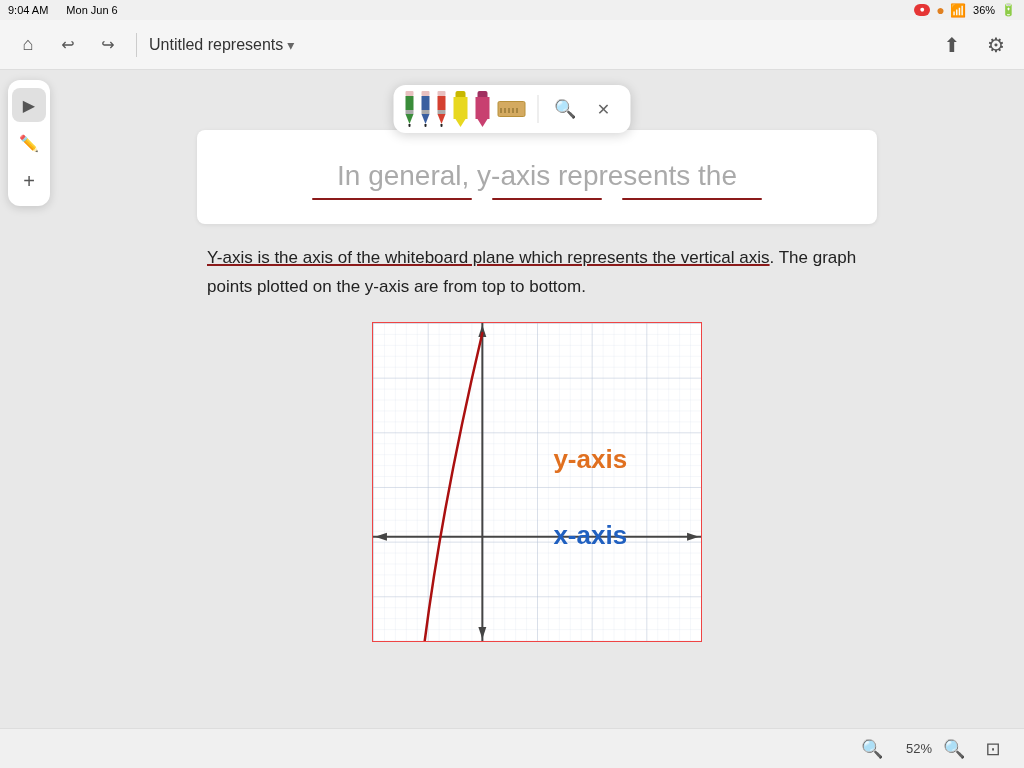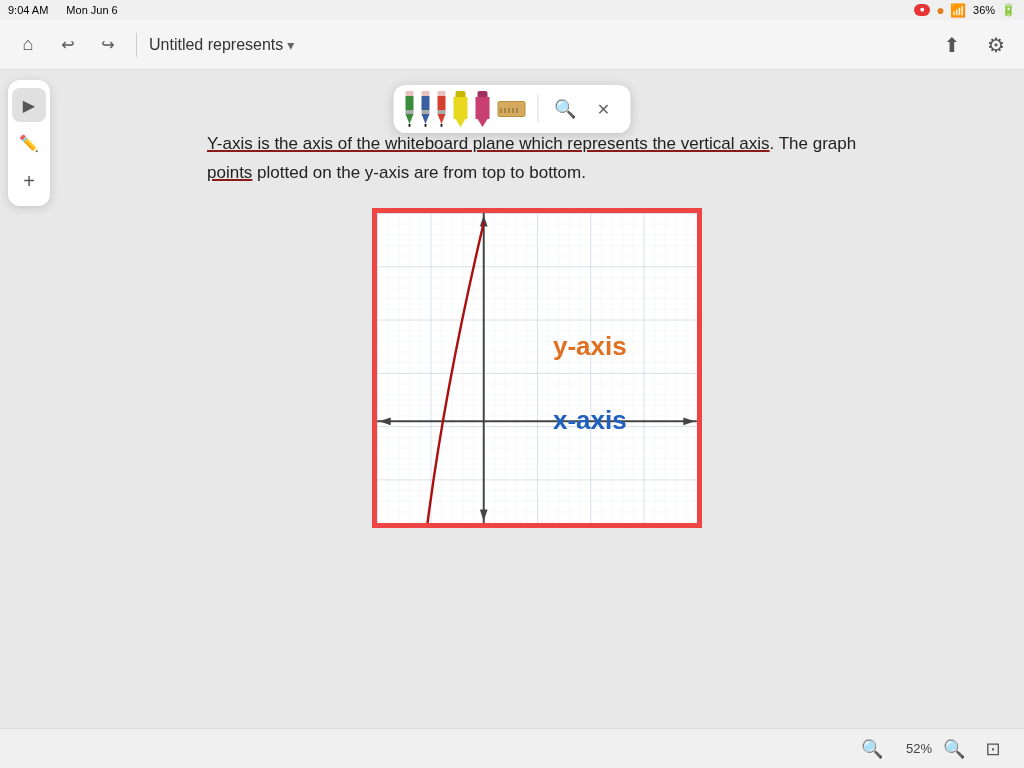--- a/index.html
+++ b/index.html
@@ -191,21 +191,21 @@
     }
 
     
     .graph-container {
       display: flex;
       justify-content: center;
     }
     .graph-box {
       width: 330px;
       height: 320px;
-      border: 5px solid #ef4444;
+      border: 1px solid #ef4444;
       background: white;
       position: relative;
       overflow: hidden;
     }
     .grid-svg {
       width: 100%; height: 100%;
     }
 
     
     .y-axis-label {
@@ -414,24 +414,32 @@
     <span>🔍</span>
   </button>
   <button class="toolbar-icon-btn">
     <span style="font-size:16px; font-weight:300;">✕</span>
   </button>
 </div>
 
 <div class="content-area">
   <div class="whiteboard-content">
 
+    <div class="text-card">
+      <div class="text-card-heading">In general, y-axis represents the</div>
+      <div class="underline-decoration">
+        <div class="underline-line" style="width: 160px;"></div>
+        <div class="underline-line" style="width: 110px;"></div>
+        <div class="underline-line" style="width: 140px;"></div>
+      </div>
+    </div>
 
     <div class="description-section">
       <p class="description-text">
-        <span style="text-decoration: underline; text-decoration-color: #8b1a1a; text-decoration-thickness: 2px;">Y-axis is the axis of the whiteboard plane which represents the vertical axis</span><span>. The graph </span><span style="text-decoration: underline; text-decoration-color: #8b1a1a; text-decoration-thickness: 2px;">points</span><span> plotted on the y-axis are from top to bottom.</span>
+        <span style="text-decoration: underline; text-decoration-color: #8b1a1a; text-decoration-thickness: 2px;">Y-axis is the axis of the whiteboard plane which represents the vertical axis</span><span>. The graph </span><span style="text-decoration-color: #8b1a1a; text-decoration-thickness: 2px;">points</span><span> plotted on the y-axis are from top to bottom.</span>
       </p>
     </div>
 
     <div class="graph-container">
       <div class="graph-box">
         <svg class="grid-svg" viewBox="0 0 330 320" xmlns="http://www.w3.org/2000/svg">
 
           <defs>
             <pattern id="smallGrid" width="11" height="11" patternUnits="userSpaceOnUse">
               <path d="M 11 0 L 0 0 0 11" fill="none" stroke="#d0d8e8" stroke-width="0.4"></path>

